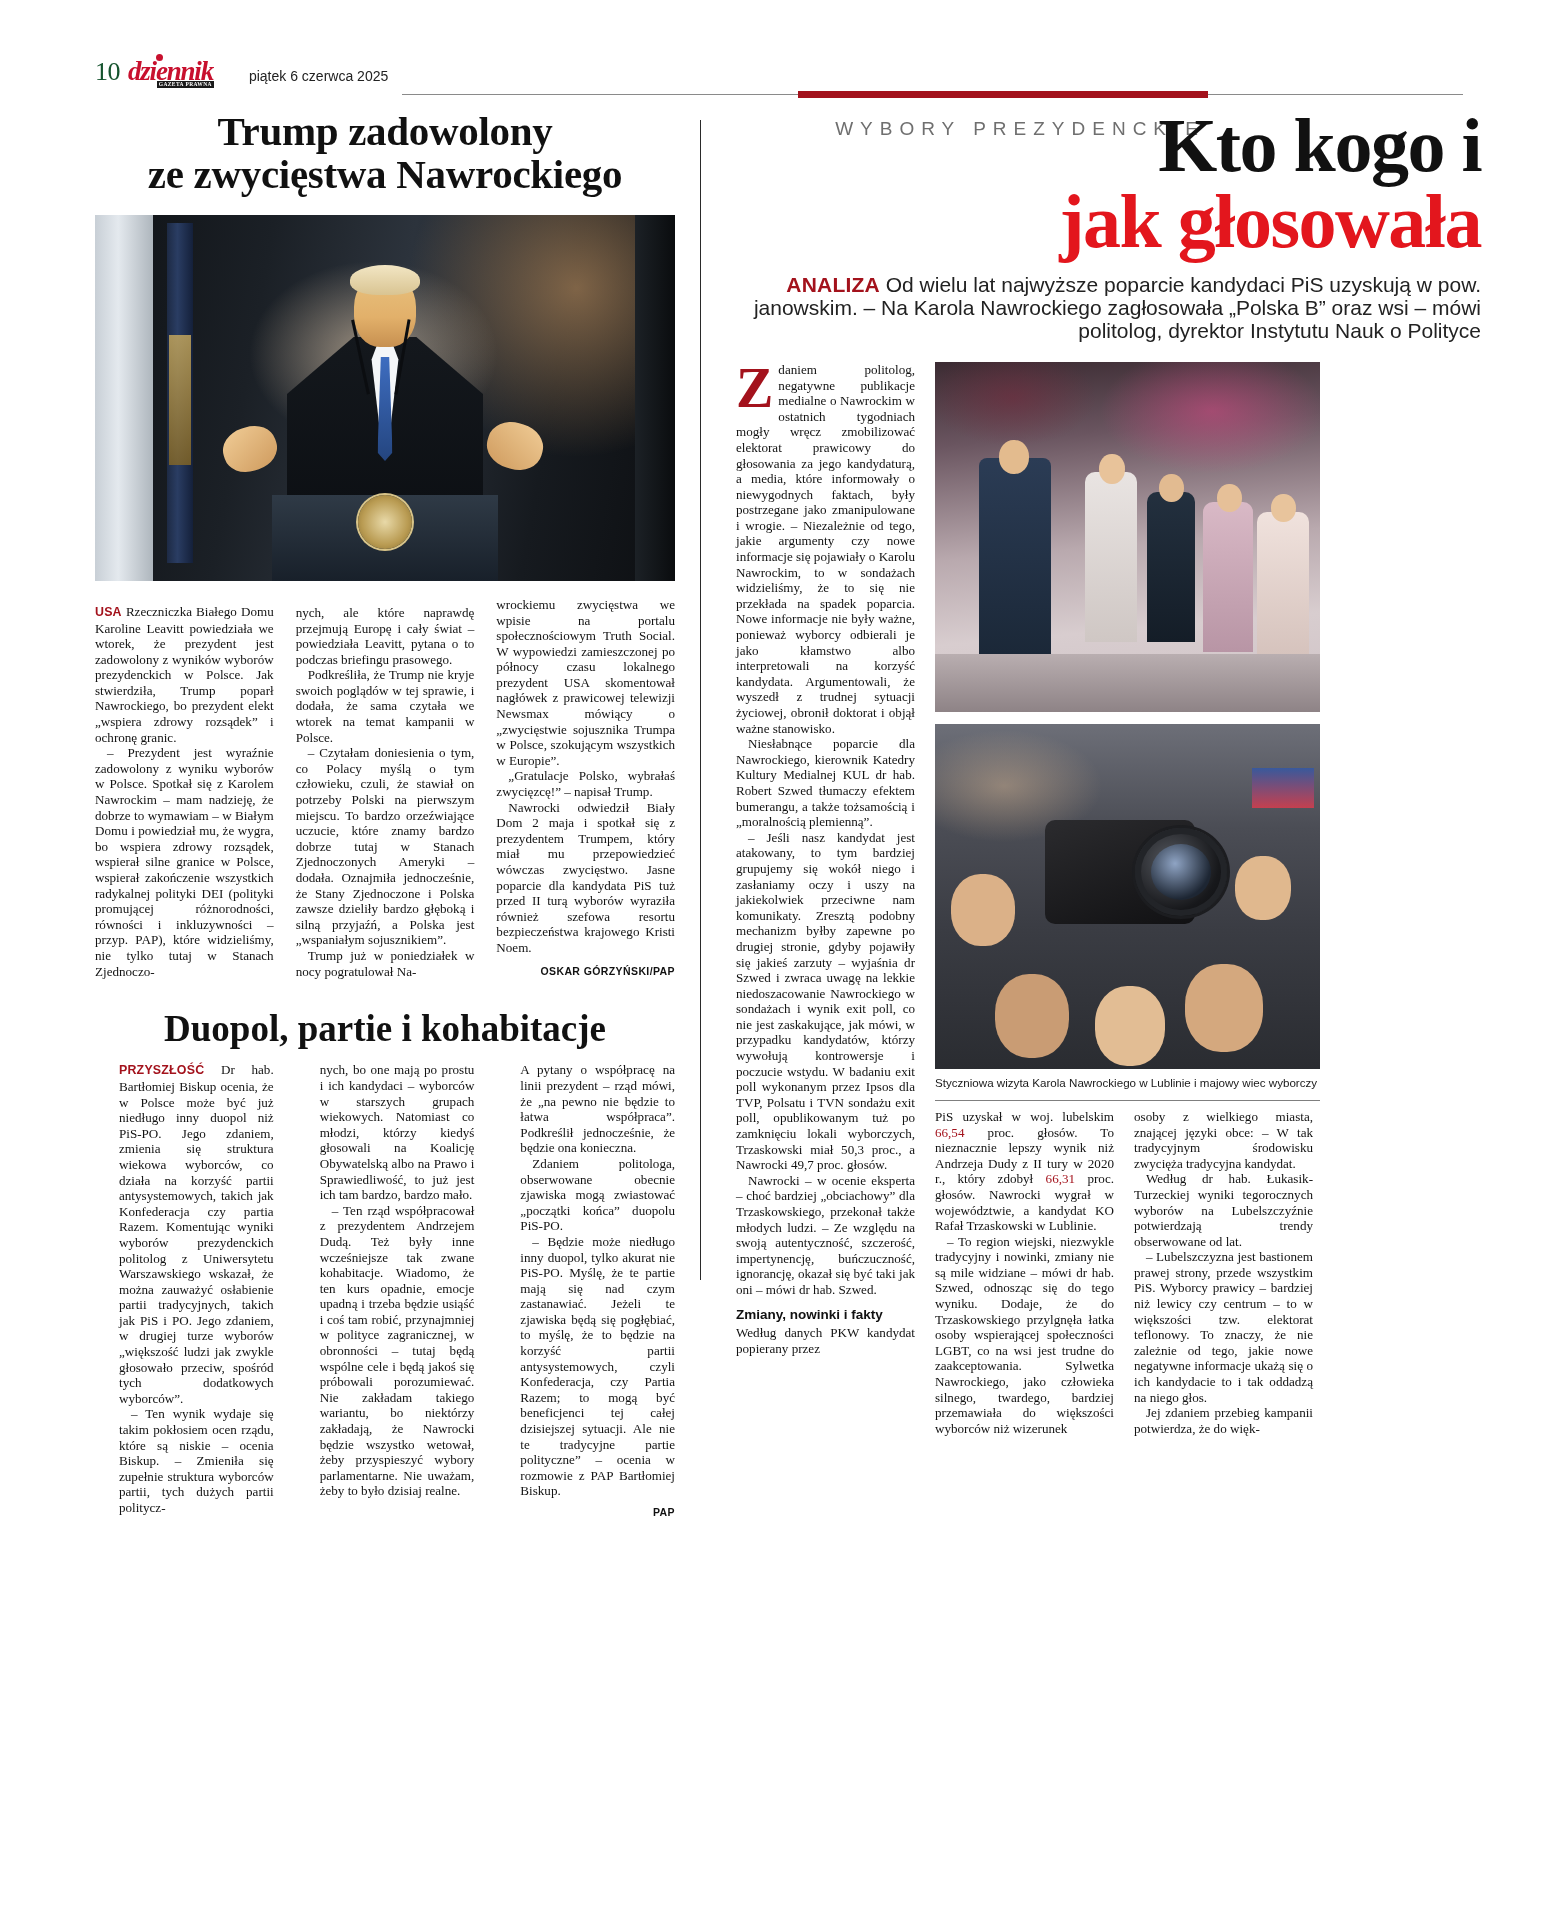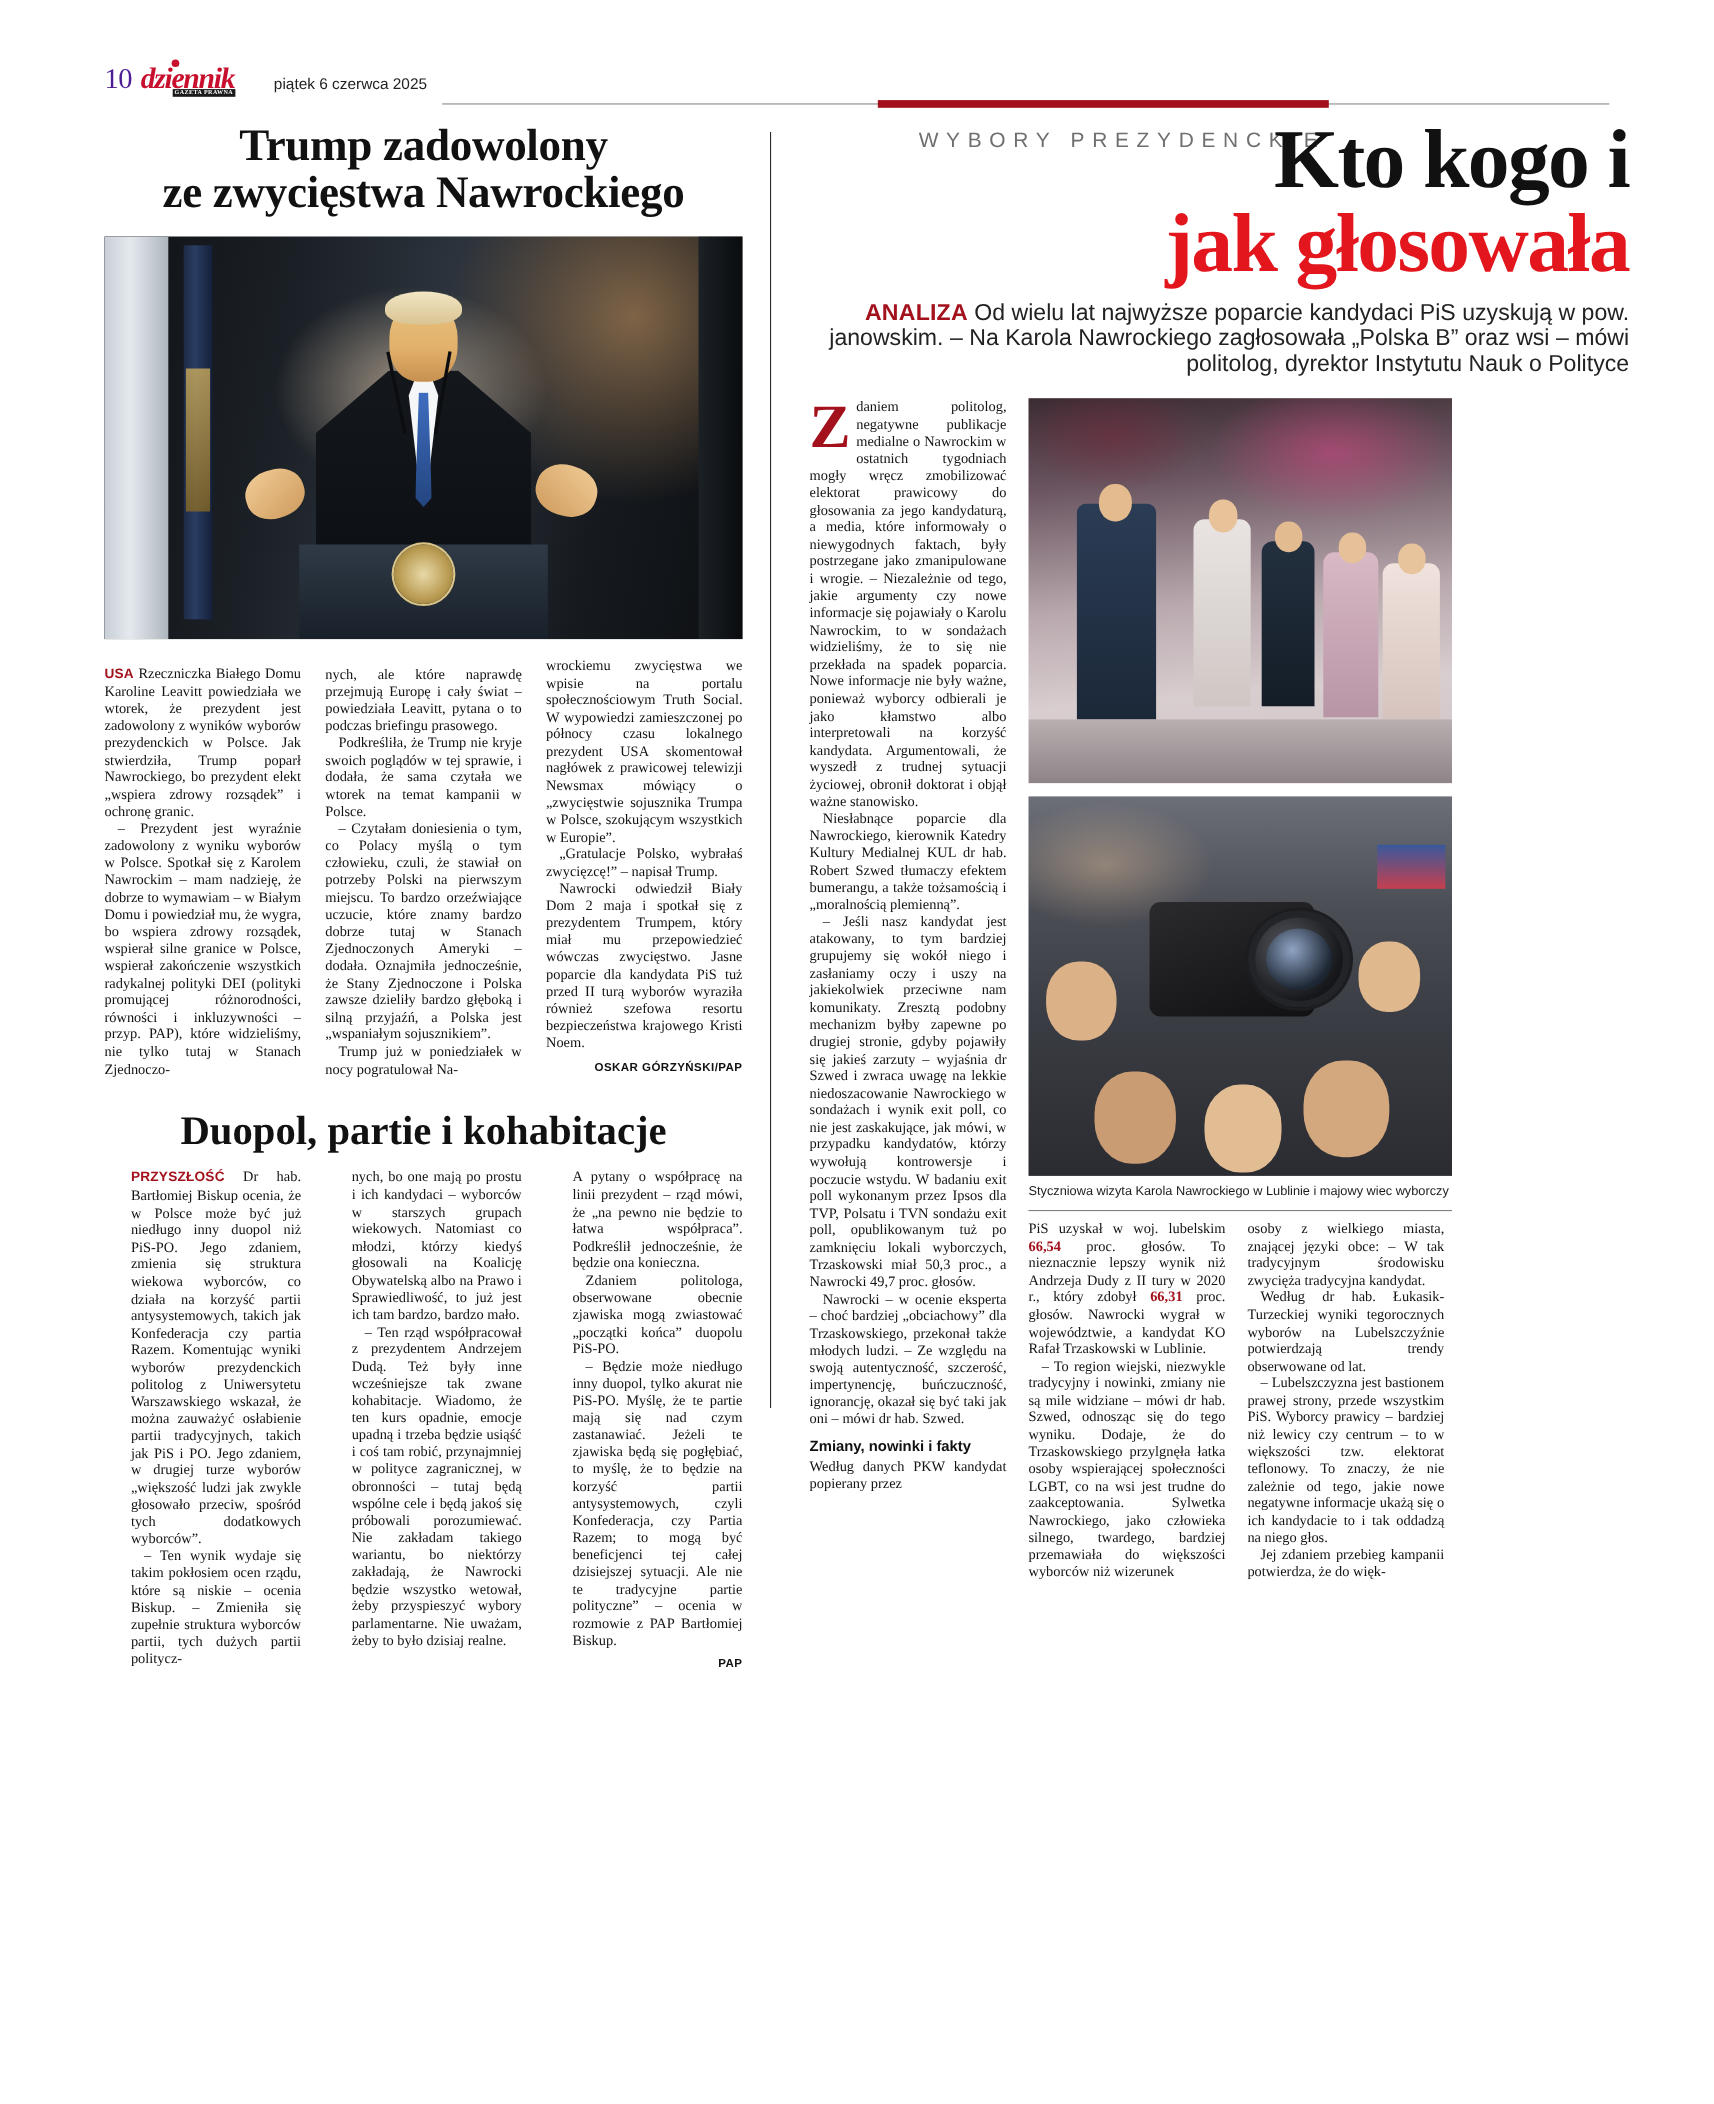--- a/index.html
+++ b/index.html
@@ -13,21 +13,21 @@
   }
   .page{position:absolute;inset:0;padding:0;}
 
   
   .masthead{
     position:absolute;left:95px;top:58px;right:95px;height:42px;
   }
   .mh-row{display:flex;align-items:flex-end;gap:8px;}
   .mh-page-no{
     font-family:"Liberation Serif",serif;
-    font-size:26px;color:#4c1d95;line-height:1;letter-spacing:-.5px;
+    font-size:26px;color:#14532d;line-height:1;letter-spacing:-.5px;
   }
   .mh-logo{
     position:relative;
     font-family:"Liberation Serif",serif;
     font-weight:bold;font-style:italic;
     font-size:27px;color:#c8102e;line-height:1;
     letter-spacing:-1.2px;
   }
   .mh-logo .dot{
     position:absolute;left:28px;top:-4px;width:7px;height:7px;
@@ -215,21 +215,21 @@
     font-size:11.6px;color:#1a1a1a;margin-top:7px;line-height:14px;
   }
   .thin-rule{height:1px;background:#7f7f7f;margin:10px 0 8px;}
 
   .bottom-right{display:flex;gap:20px;}
   .bottom-right > div{width:179px;}
   .sub-h{
     font-family:"Liberation Sans",sans-serif;font-weight:bold;
     font-size:13.5px;color:#111;margin:9px 0 3px;
   }
-  .num{color:#a3121c;font-weight:bold;}
+  .num{color:#a3121c;font-weight:normal;}
   .pap{
     font-family:"Liberation Sans",sans-serif;font-weight:bold;
     font-size:10.5px;text-align:right;margin-top:6px;color:#111;letter-spacing:.4px;
   }
 </style>
 </head>
 <body>
 
 <div class="page">
 

